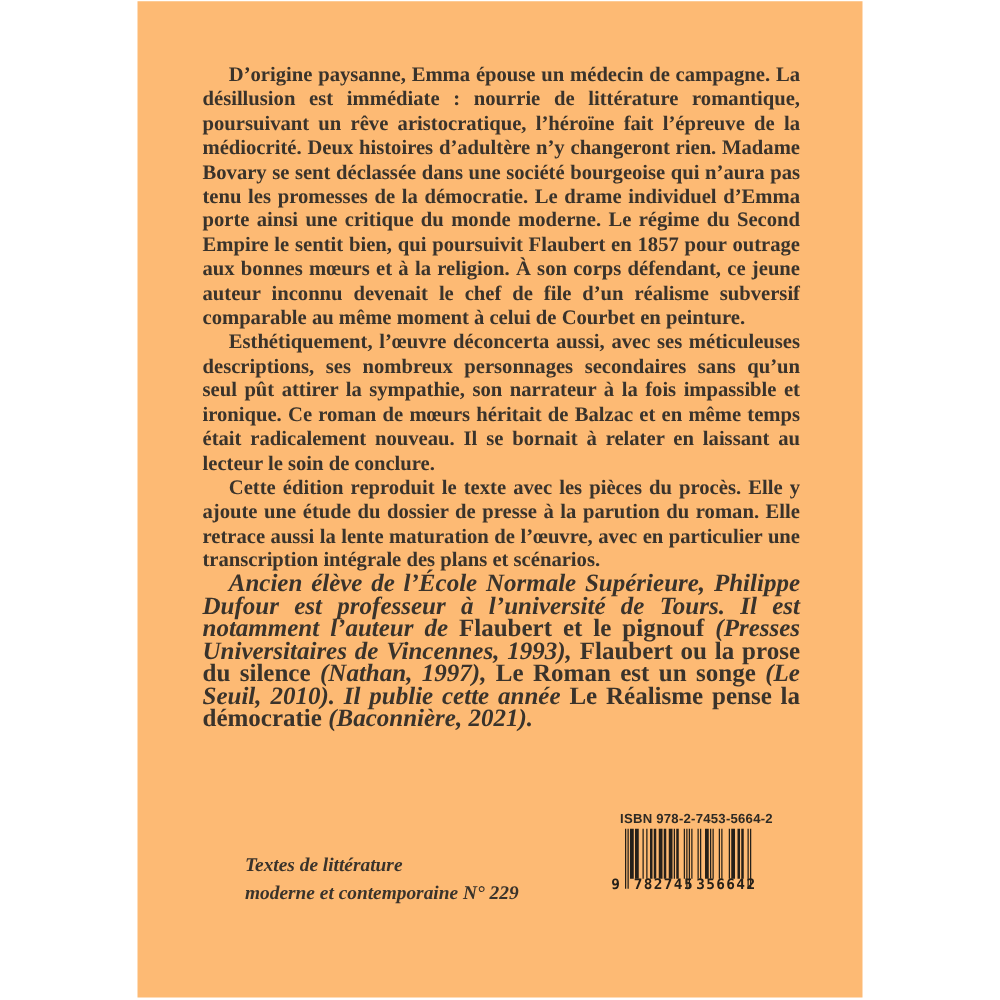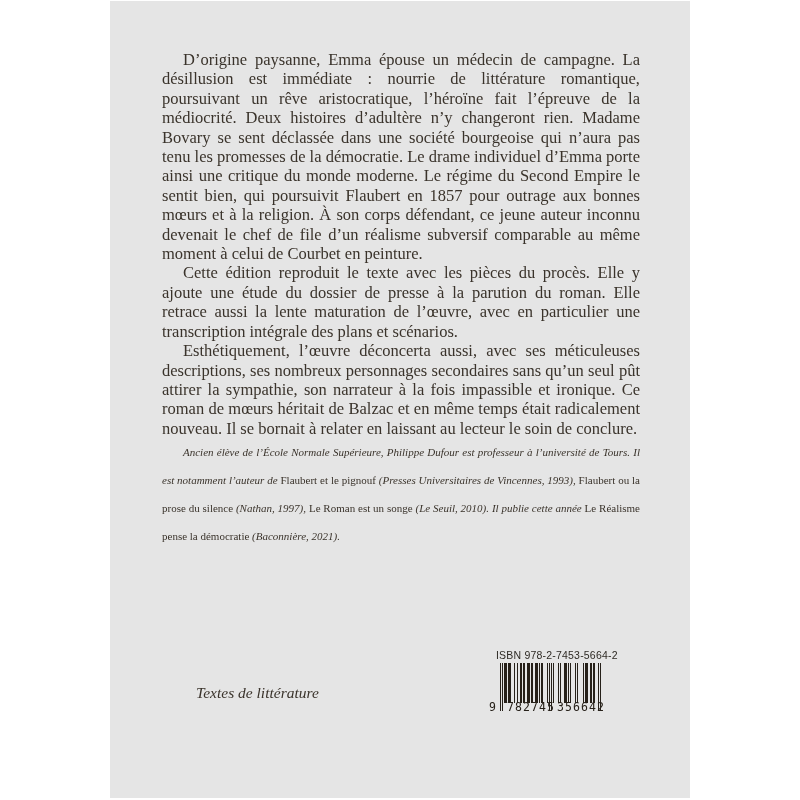--- a/index.html
+++ b/index.html
@@ -29,22 +29,22 @@
     line-height: 19.4px;
     text-align: justify;
   }
   .text-block p {
     margin: 0;
     text-indent: 21px;
   }
   .bio {
     margin-top: 27px;
     font-style: italic;
-    font-size: 11px;
-    line-height: 28px;
+    font-size: 20px;
+    line-height: 18px;
   }
   .bio .book-title {
     font-style: normal;
   }
   .collection {
     position: absolute;
     left: 54px;
     top: 681px;
     font-style: italic;
     font-size: 15.5px;
@@ -89,32 +89,33 @@
     font-size: 11.5px;
     color: #262019;
   }
   .bc-digit-first { position: absolute; left: -11px; top: 0; }
   .bc-group1 { position: absolute; left: 7px;  top: 0; letter-spacing: 1.1px; }
   .bc-group2 { position: absolute; left: 57px; top: 0; letter-spacing: 1.1px; text-align: center; }
 </style>
 </head>
 <body>
 
-<div class="cover" style="background: #e5e5e5; color: rgb(58, 51, 43);">
+<div class="cover" style="background: #fdba74; color: rgb(58, 51, 43); font-weight: bold;">
 
   <div class="text-block">
     <p>D’origine paysanne, Emma épouse un médecin de campagne. La désillusion est immédiate : nourrie de littérature romantique, poursuivant un rêve aristocratique, l’héroïne fait l’épreuve de la médiocrité. Deux histoires d’adultère n’y changeront rien. Madame Bovary se sent déclassée dans une société bourgeoise qui n’aura pas tenu les promesses de la démocratie. Le drame individuel d’Emma porte ainsi une critique du monde moderne. Le régime du Second Empire le sentit bien, qui poursuivit Flaubert en 1857 pour outrage aux bonnes mœurs et à la religion. À son corps défendant, ce jeune auteur inconnu devenait le chef de file d’un réalisme subversif comparable au même moment à celui de Courbet en peinture.</p>
+    <p>Esthétiquement, l’œuvre déconcerta aussi, avec ses méticuleuses descriptions, ses nombreux personnages secondaires sans qu’un seul pût attirer la sympathie, son narrateur à la fois impassible et ironique. Ce roman de mœurs héritait de Balzac et en même temps était radicalement nouveau. Il se bornait à relater en laissant au lecteur le soin de conclure.</p>
     <p>Cette édition reproduit le texte avec les pièces du procès. Elle y ajoute une étude du dossier de presse à la parution du roman. Elle retrace aussi la lente maturation de l’œuvre, avec en particulier une transcription intégrale des plans et scénarios.</p>
-    <p>Esthétiquement, l’œuvre déconcerta aussi, avec ses méticuleuses descriptions, ses nombreux personnages secondaires sans qu’un seul pût attirer la sympathie, son narrateur à la fois impassible et ironique. Ce roman de mœurs héritait de Balzac et en même temps était radicalement nouveau. Il se bornait à relater en laissant au lecteur le soin de conclure.</p>
 
     <p class="bio"><span>Ancien élève de l’École Normale Supérieure, Philippe Dufour est professeur à l’université de Tours. Il est notamment l’auteur de </span><span class="book-title">Flaubert et le pignouf </span><span>(Presses Universitaires de Vincennes, 1993), </span><span class="book-title">Flaubert ou la prose du silence </span><span>(Nathan, 1997), </span><span class="book-title">Le Roman est un songe </span><span>(Le Seuil, 2010). Il publie cette année </span><span class="book-title">Le Réalisme pense la démocratie </span><span>(Baconnière, 2021).</span></p>
   </div>
 
   <div class="collection">
     <div>Textes de littérature</div>
+    <div>moderne et contemporaine N° 229</div>
   </div>
 
   <div class="barcode">
     <div class="isbn-label">ISBN  978-2-7453-5664-2</div>
     <div class="bars">
       <div class="bc-digits">
         <span class="bc-digit-first">9</span>
         <span class="bc-group1">782745</span>
         <span class="bc-group2">356642</span>
       </div>

